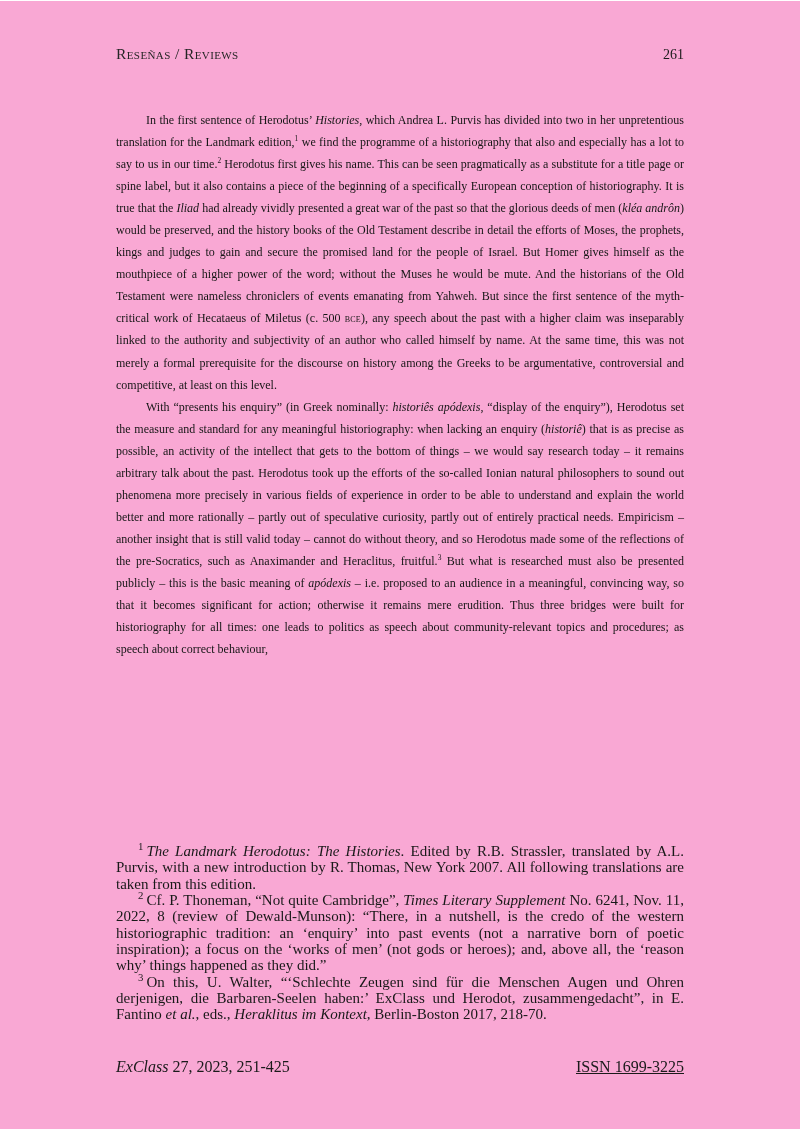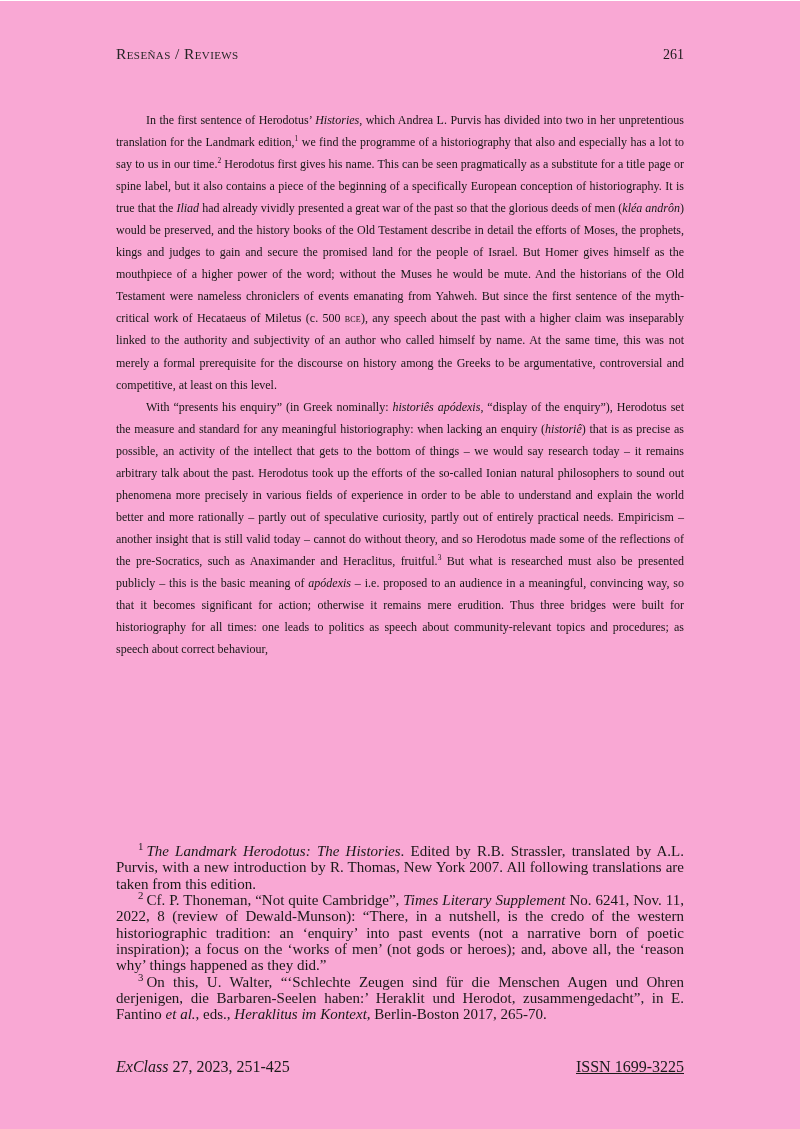--- a/index.html
+++ b/index.html
@@ -120,21 +120,21 @@
   </div>
 
   <div class="textblock" id="body-block">
       <p class="body-par"><span>In the first sentence of Herodotus’ </span><i class="it">Histories</i><span>, which Andrea L. Purvis has divided into two in her unpretentious translation for the Landmark edition,</span><sup class="fnref">1</sup><span> we find the programme of a historiography that also and especially has a lot to say to us in our time.</span><sup class="fnref">2</sup><span> Herodotus first gives his name. This can be seen pragmatically as a substitute for a title page or spine label, but it also contains a piece of the beginning of a specifically European conception of historiography. It is true that the </span><i class="it">Iliad</i><span> had already vividly presented a great war of the past so that the glorious deeds of men (</span><i class="it">kléa andrôn</i><span>) would be preserved, and the history books of the Old Testament describe in detail the efforts of Moses, the prophets, kings and judges to gain and secure the promised land for the people of Israel. But Homer gives himself as the mouthpiece of a higher power of the word; without the Muses he would be mute. And the historians of the Old Testament were nameless chroniclers of events emanating from Yahweh. But since the first sentence of the myth-critical work of Hecataeus of Miletus (c. 500 </span><span class="smallcaps">bce</span><span>), any speech about the past with a higher claim was inseparably linked to the authority and subjectivity of an author who called himself by name. At the same time, this was not merely a formal prerequisite for the discourse on history among the Greeks to be argumentative, controversial and competitive, at least on this level.</span></p>
       <p class="body-par"><span>With “presents his enquiry” (in Greek nominally: </span><i class="it">historiês apódexis</i><span>, “display of the enquiry”), Herodotus set the measure and standard for any meaningful historiography: when lacking an enquiry (</span><i class="it">historiê</i><span>) that is as precise as possible, an activity of the intellect that gets to the bottom of things – we would say research today – it remains arbitrary talk about the past. Herodotus took up the efforts of the so-called Ionian natural philosophers to sound out phenomena more precisely in various fields of experience in order to be able to understand and explain the world better and more rationally – partly out of speculative curiosity, partly out of entirely practical needs. Empiricism – another insight that is still valid today – cannot do without theory, and so Herodotus made some of the reflections of the pre-Socratics, such as Anaximander and Heraclitus, fruitful.</span><sup class="fnref">3</sup><span> But what is researched must also be presented publicly – this is the basic meaning of </span><i class="it">apódexis</i><span> – i.e. proposed to an audience in a meaningful, convincing way, so that it becomes significant for action; otherwise it remains mere erudition. Thus three bridges were built for historiography for all times: one leads to politics as speech about community-relevant topics and procedures; as speech about correct behaviour,</span></p>
     </div>
 
   <div class="footnotes" id="footnotes-block">
       <p class="footnote"><span class="fnnum">1</span><i class="it">The Landmark Herodotus: The Histories</i><span>. Edited by R.B. Strassler, translated by A.L. Purvis, with a new introduction by R. Thomas, New York 2007. All following translations are taken from this edition.</span></p>
       <p class="footnote"><span class="fnnum">2</span><span>Cf. P. Thoneman, “Not quite Cambridge”, </span><i class="it">Times Literary Supplement</i><span> No. 6241, Nov. 11, 2022, 8 (review of Dewald-Munson): “There, in a nutshell, is the credo of the western historiographic tradition: an ‘enquiry’ into past events (not a narrative born of poetic inspiration); a focus on the ‘works of men’ (not gods or heroes); and, above all, the ‘reason why’ things happened as they did.”</span></p>
-      <p class="footnote"><span class="fnnum">3</span><span>On this, U. Walter, “‘Schlechte Zeugen sind für die Menschen Augen und Ohren derjenigen, die Barbaren-Seelen haben:’ Heraklit und Herodot, zusammengedacht”, in E. Fantino </span><i class="it">et al.</i><span>, eds., </span><i class="it">Heraklitus im Kontext</i><span>, Berlin-Boston 2017, 265-70.</span></p>
+      <p class="footnote"><span class="fnnum">3</span><span>On this, U. Walter, “‘Schlechte Zeugen sind für die Menschen Augen und Ohren derjenigen, die Barbaren-Seelen haben:’ ExClass und Herodot, zusammengedacht”, in E. Fantino </span><i class="it">et al.</i><span>, eds., </span><i class="it">Heraklitus im Kontext</i><span>, Berlin-Boston 2017, 218-70.</span></p>
     </div>
 
   <div class="footer">
     <span class="footer-left">
       <i>ExClass</i><span> 27, 2023, 251-425</span>
     </span>
     <span class="footer-right">ISSN 1699-3225</span>
   </div>
 
 </div>

